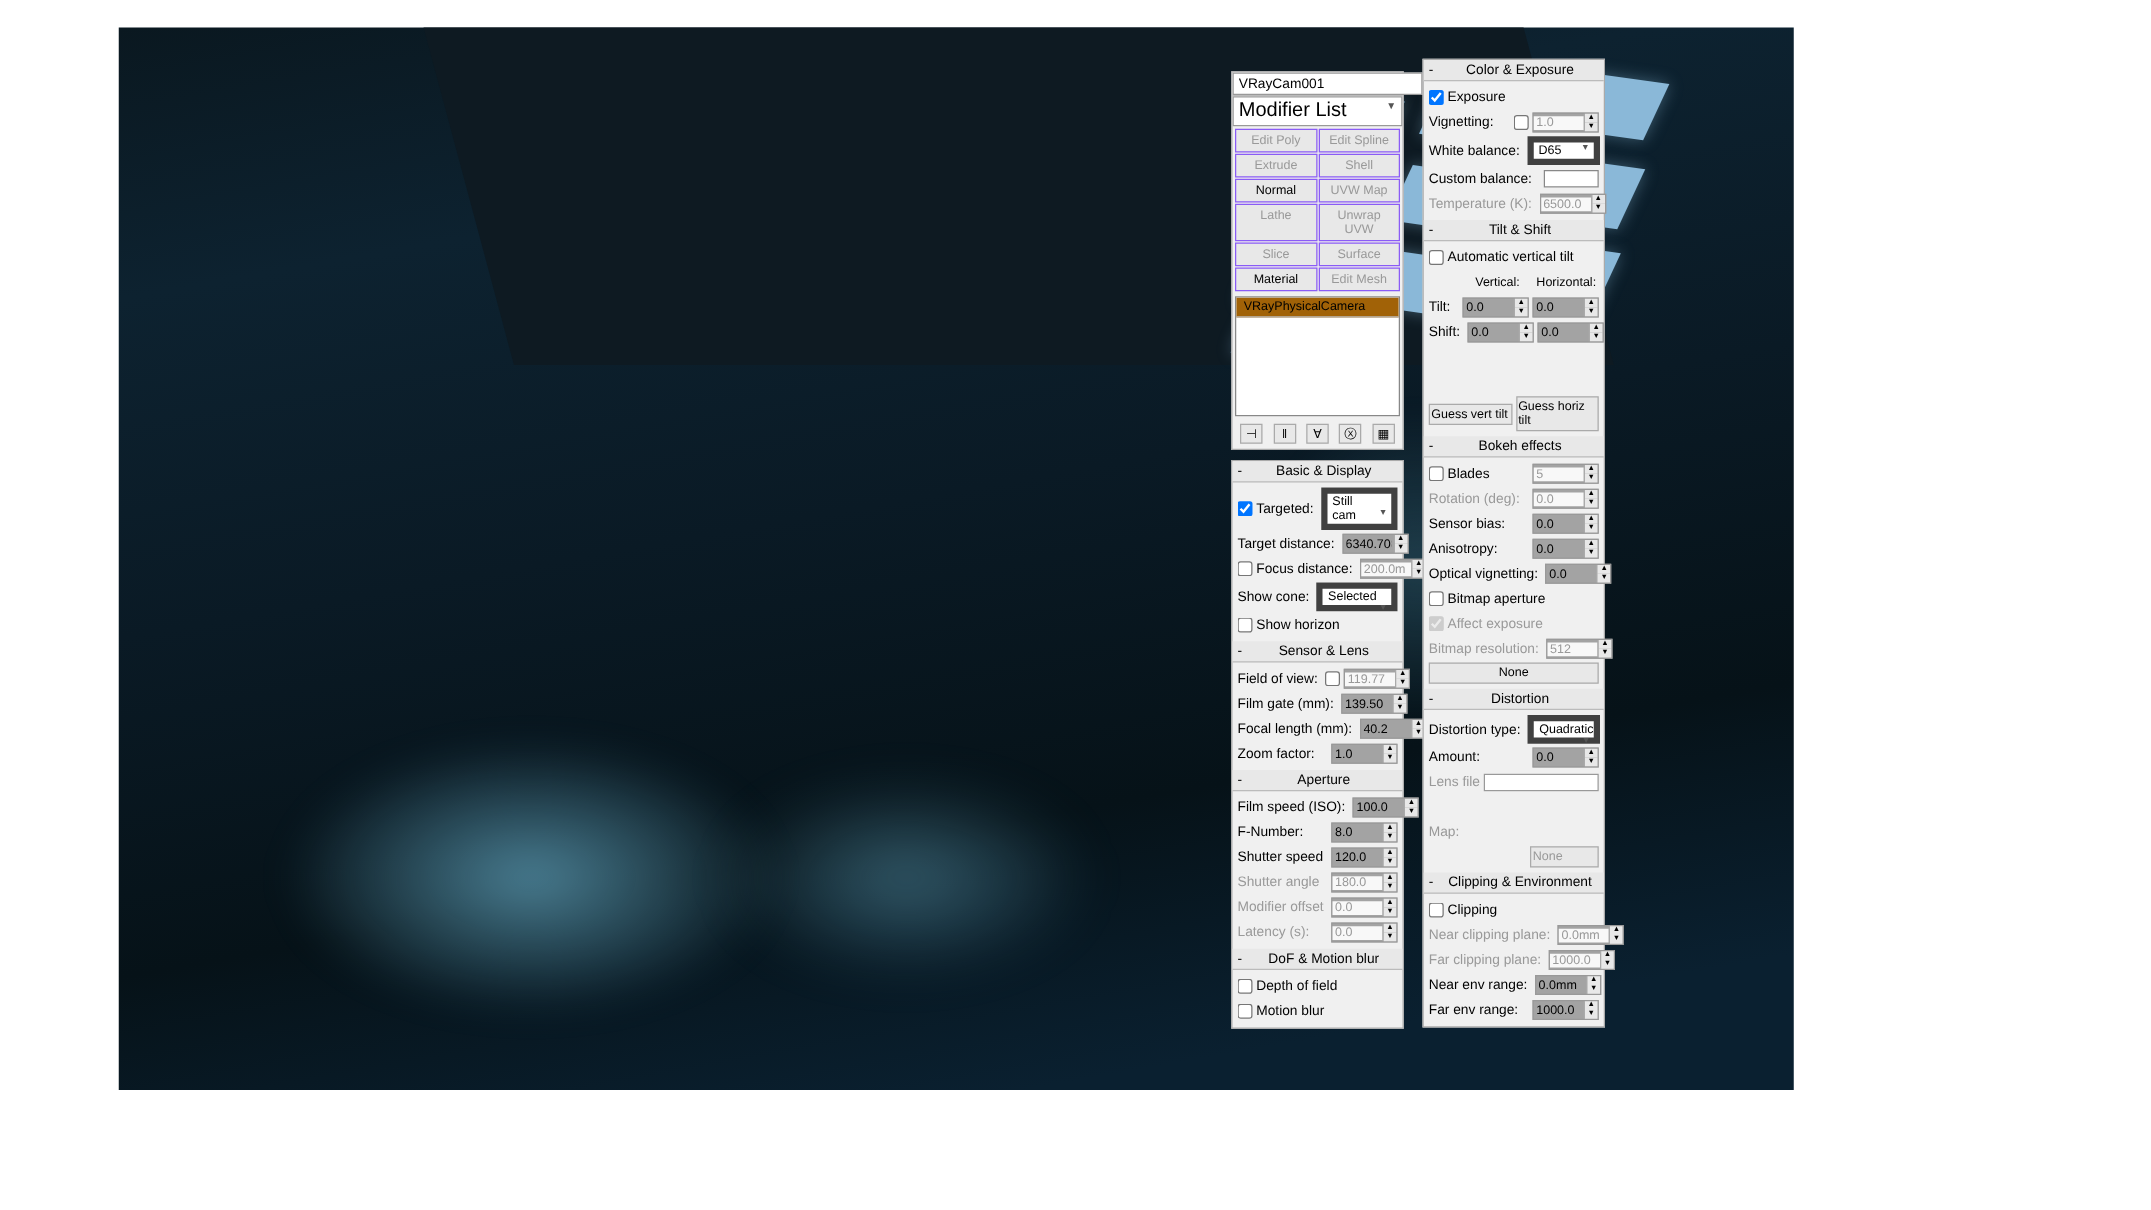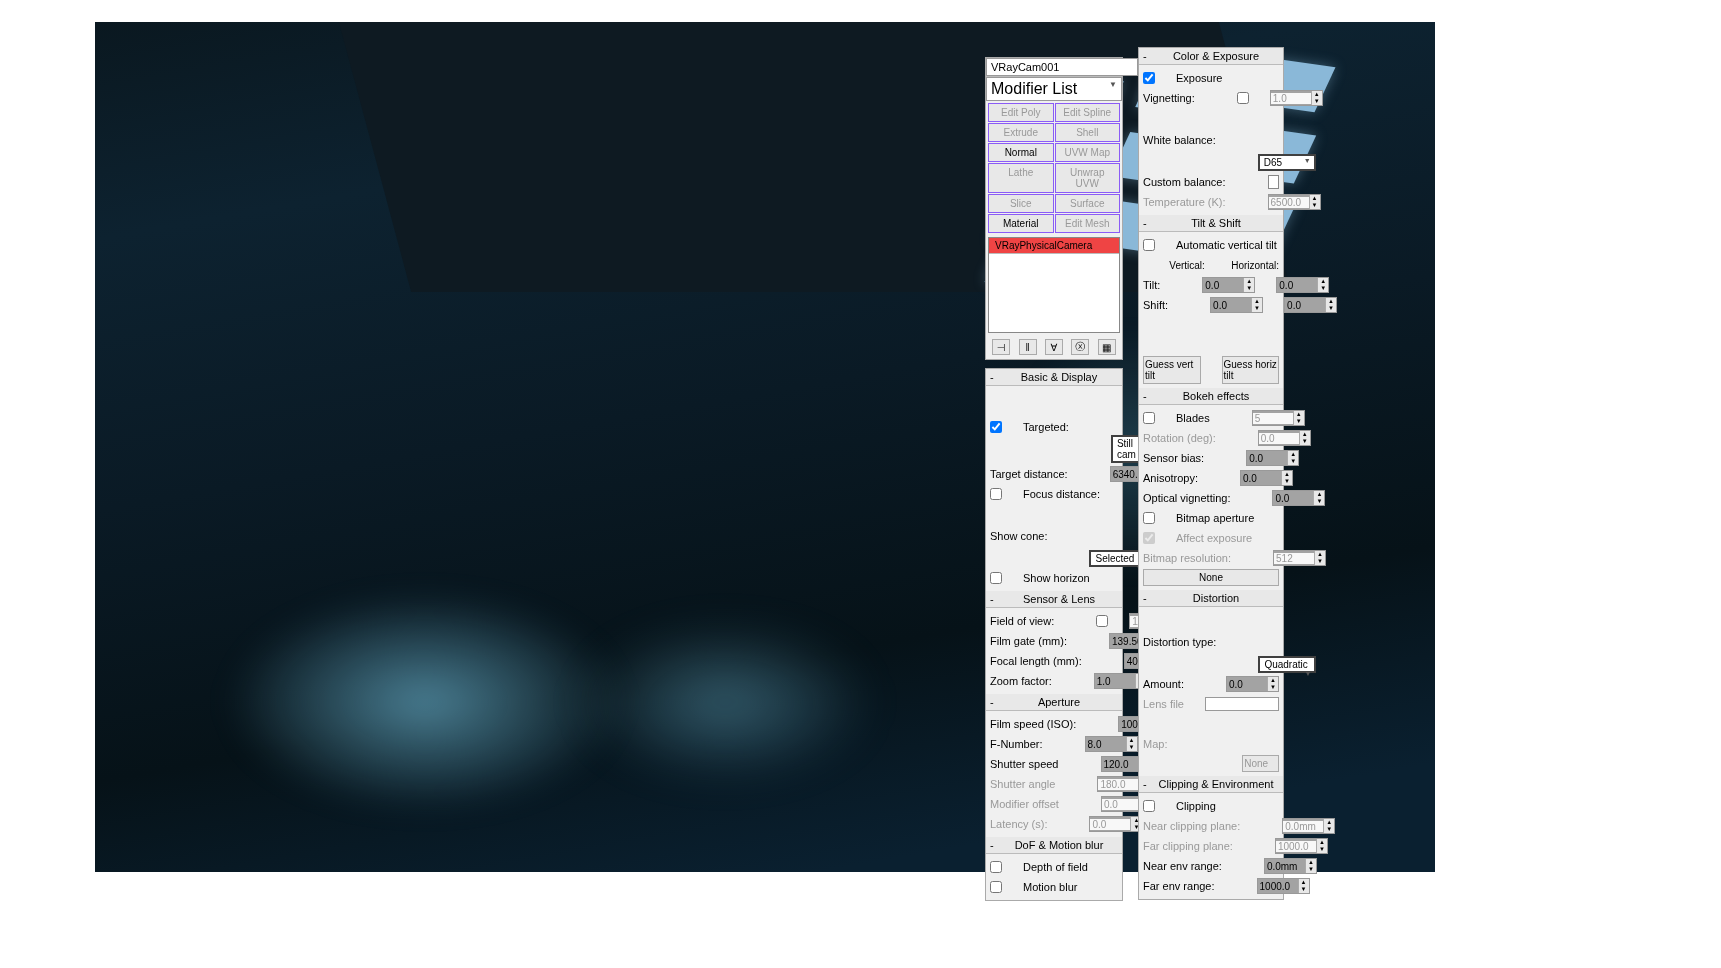--- a/index.html
+++ b/index.html
@@ -16,38 +16,38 @@
 .panel-c { left:1138px; top:47px; width:146px; }
 .namebox { display:flex; border-bottom:1px solid #bbb; }
 .namebox input { flex:1; border:1px solid #999; background:#fff; padding:2px 4px; font-size:11px; font-family:inherit; }
 .colorchip { width:18px; height:18px; background:#b0b0d0; border:1px solid #888; margin-left:1px; }
 .dropdown { width:100%; border:1px solid #999; background:#fff; padding:2px 4px; font-size:16px; position:relative; }
 .dropdown::after { content:'▼'; position:absolute; right:4px; font-size:8px; color:#555; }
 .btn-grid { display:grid; grid-template-columns:1fr 1fr; gap:1px; padding:2px; }
 .btn { background:#e8e8e8; border:1px solid #8b5cf6; padding:3px 2px; text-align:center; font-size:10px; cursor:pointer; }
 .btn.dim { color:#999; }
 .stack { background:#fff; border:1px solid #888; margin:2px; height:96px; overflow:hidden; }
-.stack-row { background:#ef4444; border-bottom:1px solid #bbb; padding:2px 6px; font-size:10px; }
+.stack-row { background:#a16207; border-bottom:1px solid #bbb; padding:2px 6px; font-size:10px; }
 .icon-row { display:flex; justify-content:space-around; padding:4px 2px; }
 .icon-btn { width:18px; height:16px; border:1px solid #aaa; background:#e8e8e8; display:flex; align-items:center; justify-content:center; font-size:10px; }
 .rollout-hdr { display:flex; align-items:center; background:#e8e8e8; border-bottom:1px solid #bbb; padding:2px 4px; }
 .rollout-hdr .minus { width:10px; }
 .rollout-hdr .title { flex:1; text-align:center; font-size:11px; }
 .rollout-body { padding:2px 4px; }
-.row { display:flex; align-items:center; margin:2px 0; gap:21px; min-height:18px; }
+.row { display:flex; align-items:center; margin:2px 0; gap:3px; min-height:18px; }
 .row label, .row span.lbl { flex:0 0 auto; font-size:11px; }
 .row .lbl.dim { color:#999; }
 .spacer { flex:1; }
 input[type=checkbox] { width:12px; height:12px; }
 .spinner { display:flex; align-items:center; border:1px solid #999; background:#a3a3a3; height:16px; }
 .spinner input { border:none; width:40px; padding:0 2px; font-size:10px; font-family:inherit; text-align:left; background:transparent; }
 .spinner.dim input { color:#999; background:#f8f8f8; }
 .spin-ar { display:flex; flex-direction:column; border-left:1px solid #aaa; }
 .spin-ar span { width:10px; height:7px; font-size:6px; line-height:6px; text-align:center; background:#e8e8e8; cursor:pointer; }
-.sel { border:2px solid #404040; background:#fff; padding:1px 14px 1px 4px; font-size:10px; position:relative; min-width:58px;margin-top:45px; }
+.sel { border:5px solid #404040; background:#fff; padding:1px 14px 1px 4px; font-size:10px; position:relative; min-width:58px; }
 .sel::after { content:'▼'; position:absolute; right:3px; font-size:7px; color:#555; }
 .swatch { width:44px; height:14px; border:1px solid #888; background:#fff; }
 .btn-half { flex:1; background:#e8e8e8; border:1px solid #aaa; padding:2px 1px; text-align:left; font-size:10px;margin-top:40px; }
 .hdr2 { text-align:center; font-size:10px; padding:1px 0; }
 .none-btn { background:#e8e8e8; border:1px solid #aaa; text-align:center; padding:2px; font-size:10px; margin:2px 0;}
 .lensfile { flex:1; border:1px solid #999; background:#fff; height:14px; }
 </style>
 </head>
 <body>
 

